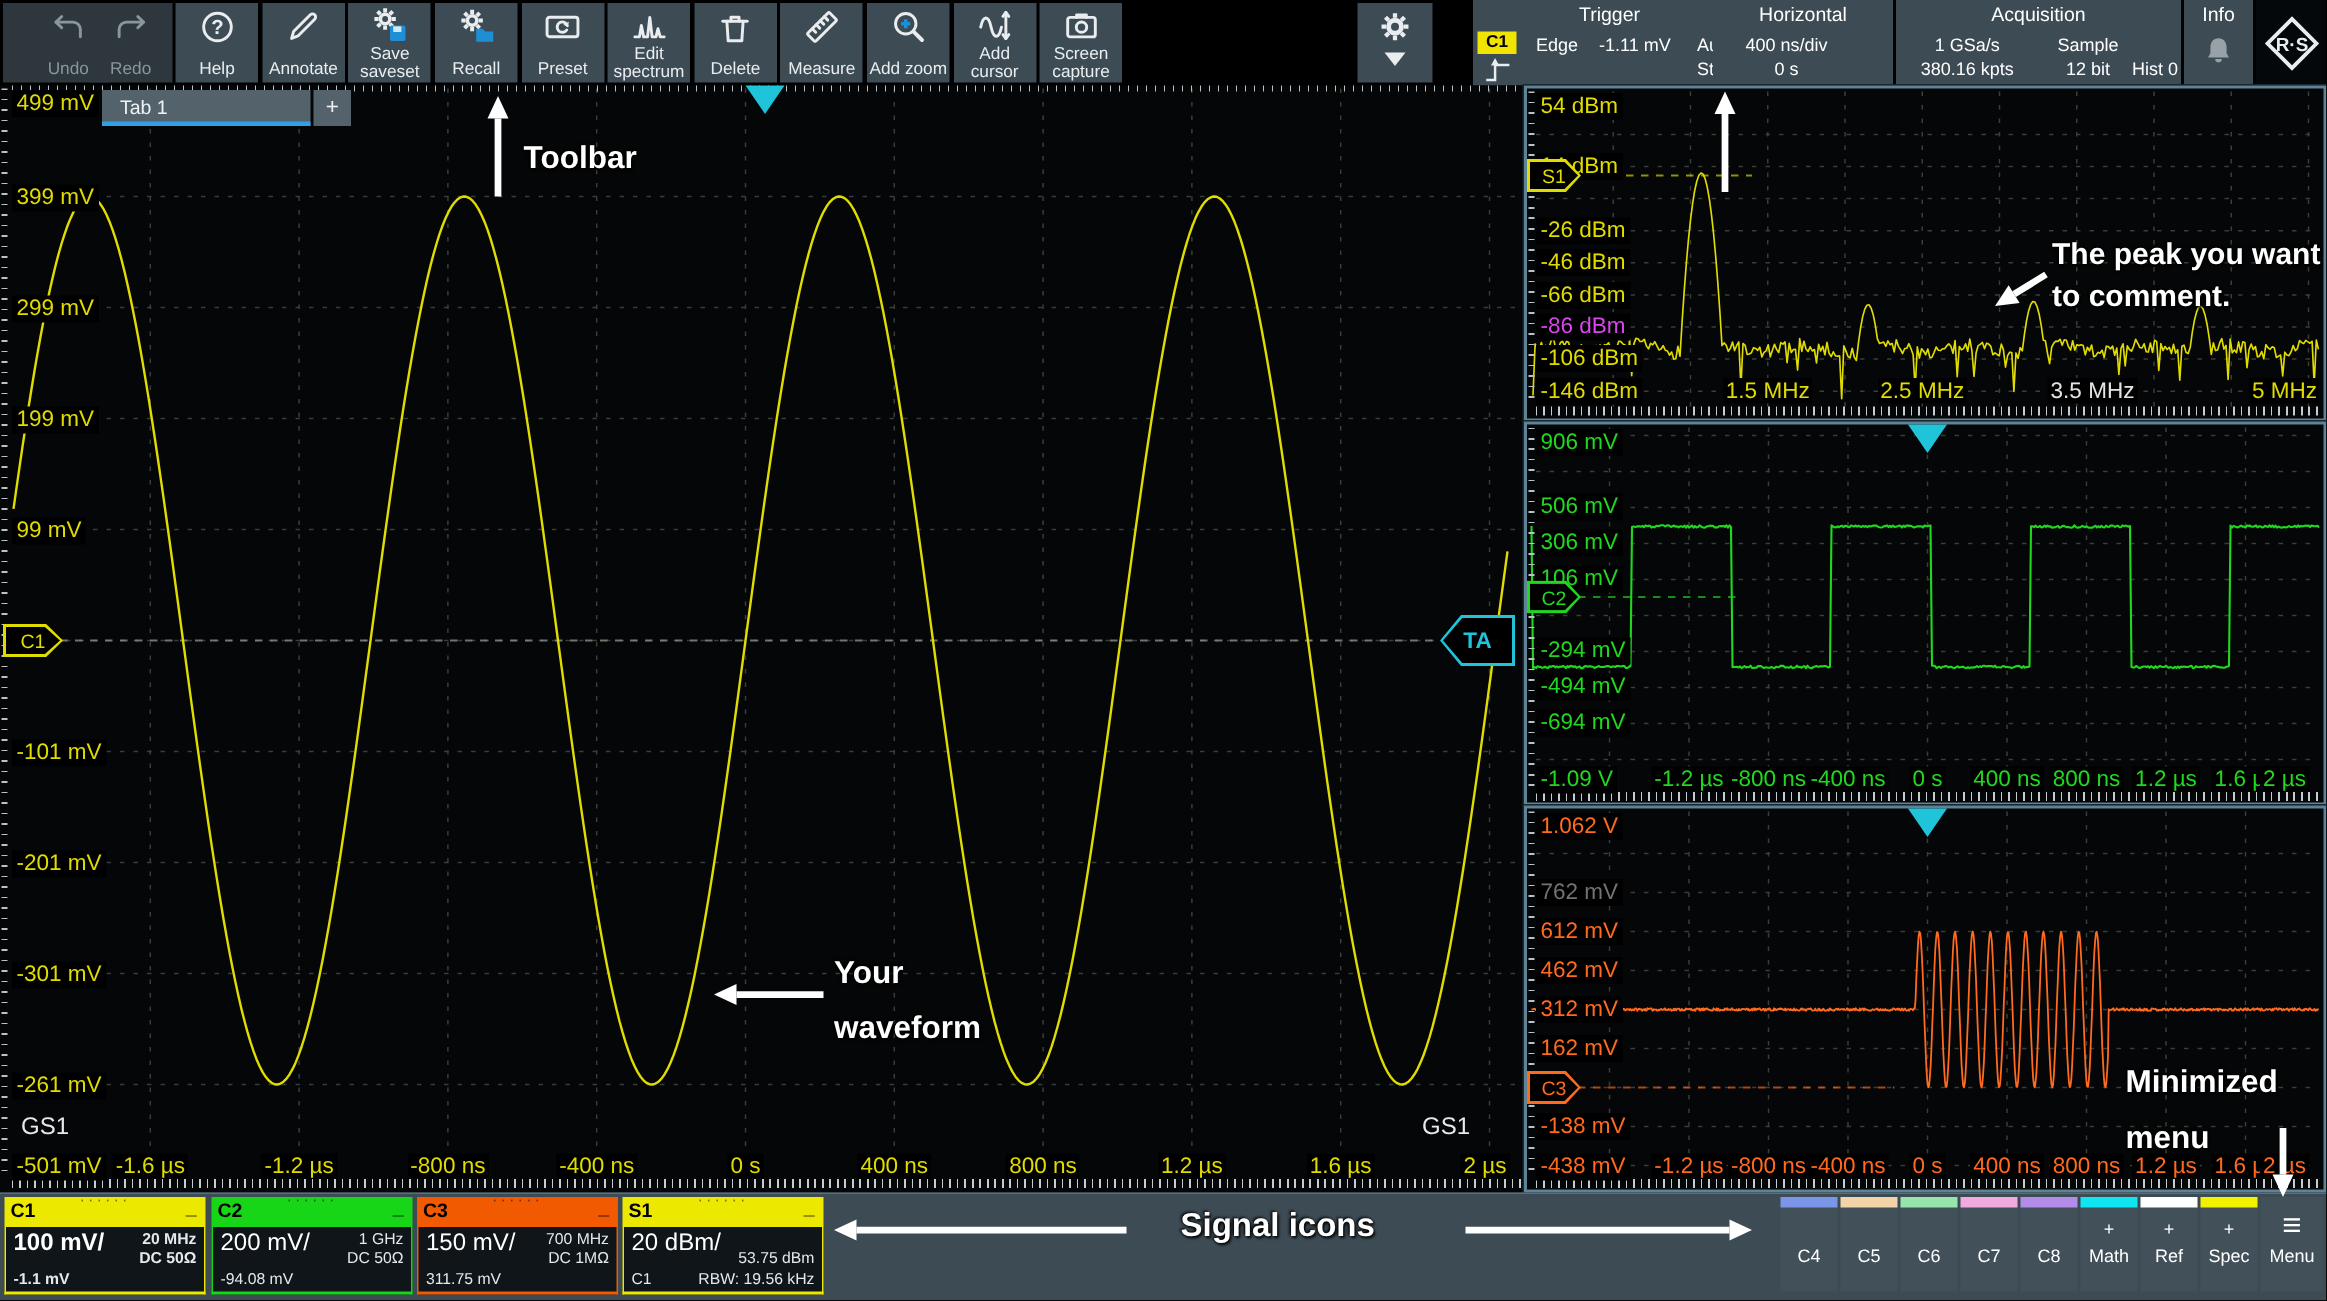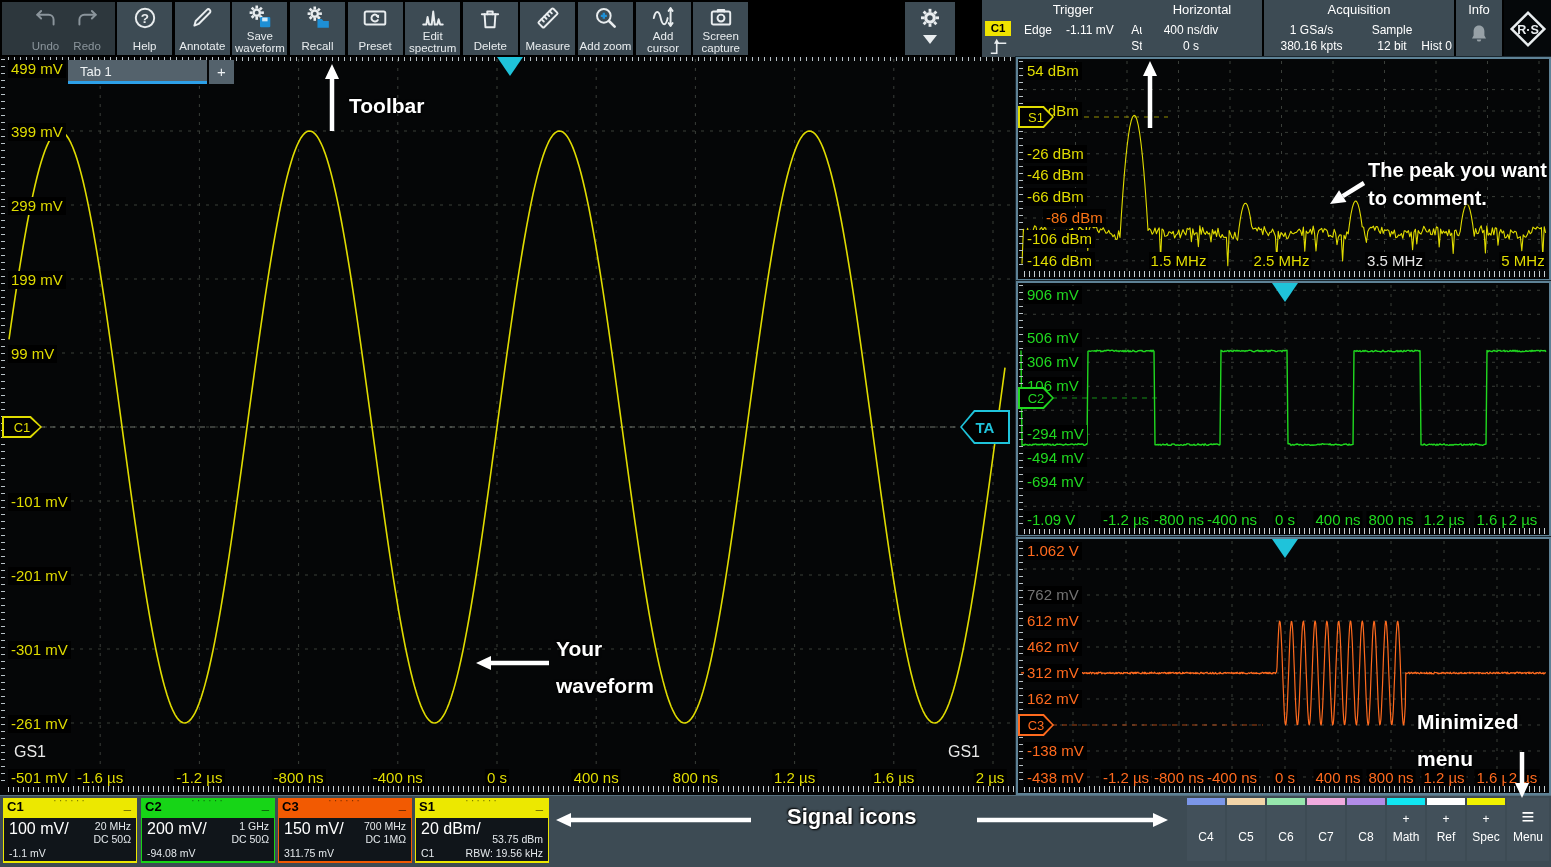--- a/index.html
+++ b/index.html
@@ -128,21 +128,21 @@
               <line x1="6.17157287525381" y1="10.82842712474619" x2="4.333095244168787" y2="12.666904755831213" stroke="currentColor" stroke-width="2.4"></line>
               <line x1="5" y1="8" x2="2.4000000000000004" y2="8" stroke="currentColor" stroke-width="2.4"></line>
               <line x1="6.171572875253809" y1="5.17157287525381" x2="4.333095244168786" y2="3.3330952441687867" stroke="currentColor" stroke-width="2.4"></line>
               <line x1="9" y1="4" x2="8.999999999999998" y2="1.4000000000000004" stroke="currentColor" stroke-width="2.4"></line>
               <line x1="11.82842712474619" y1="5.171572875253809" x2="13.666904755831212" y2="3.3330952441687858" stroke="currentColor" stroke-width="2.4"></line>
               <circle cx="9" cy="8" r="1.8" fill="#3d4b54" stroke="none"></circle>
               <rect x="12" y="12" width="9.5" height="9.5" rx="1" fill="#1e8fd5"></rect>
               <rect x="14" y="12.5" width="5" height="3.5" fill="#cfe8f7"></rect>
             </svg>
           </div>
-          <div class="tlabel">Save waveform</div>
+          <div class="tlabel">Save saveset</div>
         </div>
         <div class="tbtn" style="left: 290px;">
           <div class="ticon">
             <svg width="26" height="26" viewBox="0 0 24 24">
               <circle cx="9" cy="8" r="4" fill="currentColor" stroke="none"></circle>
               <line x1="13" y1="8" x2="15.6" y2="8" stroke="currentColor" stroke-width="2.4"></line>
               <line x1="11.82842712474619" y1="10.82842712474619" x2="13.666904755831213" y2="12.666904755831213" stroke="currentColor" stroke-width="2.4"></line>
               <line x1="9" y1="12" x2="9" y2="14.6" stroke="currentColor" stroke-width="2.4"></line>
               <line x1="6.17157287525381" y1="10.82842712474619" x2="4.333095244168787" y2="12.666904755831213" stroke="currentColor" stroke-width="2.4"></line>
               <line x1="5" y1="8" x2="2.4000000000000004" y2="8" stroke="currentColor" stroke-width="2.4"></line>
@@ -390,21 +390,21 @@
         <line x1="36" y1="58" x2="150" y2="58" stroke="#e0dc00" stroke-width="1.2" stroke-dasharray="5 5" opacity="0.65"></line>
         <path d="M4.0 204.7 L5.4 170.3 L6.8 172.9 L8.2 174.3 L9.6 169.4 L11.0 174.7 L12.4 171.2 L13.8 172.6 L15.2 171.0 L16.6 166.8 L18.0 167.9 L19.4 175.1 L20.8 173.9 L22.2 169.6 L23.6 168.4 L25.0 171.5 L26.4 168.5 L27.8 169.3 L29.2 178.1 L30.6 175.4 L32.0 178.9 L33.4 172.0 L34.8 175.6 L36.2 170.8 L37.6 173.5 L39.0 176.8 L40.4 179.1 L41.8 177.3 L43.2 174.3 L44.6 179.9 L46.0 171.4 L47.4 172.1 L48.8 171.0 L50.2 174.5 L51.6 170.8 L53.0 171.0 L54.4 169.5 L55.8 173.2 L57.2 178.1 L58.6 174.6 L60.0 172.2 L61.4 167.8 L62.8 169.0 L64.2 170.5 L65.6 171.1 L67.0 185.1 L68.4 167.1 L69.8 191.4 L71.2 170.4 L72.6 166.6 L74.0 166.8 L75.4 168.7 L76.8 168.6 L78.2 167.2 L79.6 171.6 L81.0 173.6 L82.4 169.9 L83.8 170.9 L85.2 168.8 L86.6 171.6 L88.0 174.3 L89.4 173.7 L90.8 171.4 L92.2 174.5 L93.6 175.0 L95.0 177.8 L96.4 175.7 L97.8 180.4 L99.2 180.2 L100.6 171.9 L102.0 178.5 L103.4 155.6 L104.8 135.1 L106.2 116.9 L107.6 101.1 L109.0 87.7 L110.4 76.7 L111.8 68.0 L113.2 61.8 L114.6 57.8 L116.0 56.3 L117.4 57.1 L118.8 60.3 L120.2 65.9 L121.6 73.9 L123.0 84.2 L124.4 96.9 L125.8 111.9 L127.2 129.4 L128.6 149.2 L130.0 171.4 L131.4 169.6 L132.8 171.2 L134.2 175.2 L135.6 173.2 L137.0 169.0 L138.4 174.7 L139.8 171.3 L141.2 168.9 L142.6 199.1 L144.0 170.0 L145.4 171.2 L146.8 177.3 L148.2 177.0 L149.6 176.2 L151.0 172.8 L152.4 173.3 L153.8 174.6 L155.2 172.4 L156.6 179.0 L158.0 175.9 L159.4 174.9 L160.8 170.9 L162.2 178.9 L163.6 174.5 L165.0 170.6 L166.4 173.9 L167.8 176.0 L169.2 169.4 L170.6 170.4 L172.0 168.9 L173.4 182.8 L174.8 169.9 L176.2 176.0 L177.6 174.0 L179.0 173.9 L180.4 187.7 L181.8 166.7 L183.2 175.3 L184.6 168.5 L186.0 173.6 L187.4 175.3 L188.8 172.2 L190.2 175.0 L191.6 174.0 L193.0 182.9 L194.4 170.5 L195.8 175.0 L197.2 171.9 L198.6 177.5 L200.0 169.2 L201.4 176.6 L202.8 178.7 L204.2 175.5 L205.6 178.3 L207.0 178.4 L208.4 178.3 L209.8 206.8 L211.2 171.5 L212.6 174.9 L214.0 178.7 L215.4 179.5 L216.8 173.2 L218.2 179.2 L219.6 181.3 L221.0 169.2 L222.4 159.5 L223.8 152.1 L225.2 147.1 L226.6 144.5 L228.0 144.2 L229.4 146.3 L230.8 150.8 L232.2 157.7 L233.6 166.9 L235.0 170.0 L236.4 169.5 L237.8 169.1 L239.2 171.9 L240.6 168.3 L242.0 170.8 L243.4 169.9 L244.8 175.6 L246.2 167.5 L247.6 171.9 L249.0 174.0 L250.4 176.7 L251.8 173.3 L253.2 173.2 L254.6 170.1 L256.0 173.5 L257.4 177.3 L258.8 200.3 L260.2 172.2 L261.6 179.7 L263.0 173.6 L264.4 175.0 L265.8 177.5 L267.2 173.7 L268.6 179.4 L270.0 179.2 L271.4 175.9 L272.8 172.3 L274.2 174.5 L275.6 174.7 L277.0 173.6 L278.4 173.5 L279.8 171.6 L281.2 170.2 L282.6 171.8 L284.0 176.5 L285.4 168.1 L286.8 192.1 L288.2 172.0 L289.6 174.2 L291.0 173.4 L292.4 170.2 L293.8 175.2 L295.2 167.1 L296.6 174.7 L298.0 192.0 L299.4 176.2 L300.8 171.4 L302.2 170.6 L303.6 169.3 L305.0 173.4 L306.4 169.8 L307.8 170.4 L309.2 171.9 L310.6 177.5 L312.0 176.3 L313.4 177.3 L314.8 178.2 L316.2 170.4 L317.6 174.1 L319.0 185.7 L320.4 178.1 L321.8 175.8 L323.2 176.0 L324.6 201.9 L326.0 176.3 L327.4 179.9 L328.8 172.8 L330.2 174.9 L331.6 164.1 L333.0 155.0 L334.4 148.3 L335.8 144.0 L337.2 142.0 L338.6 142.4 L340.0 145.2 L341.4 150.3 L342.8 157.9 L344.2 167.8 L345.6 168.2 L347.0 176.5 L348.4 183.4 L349.8 172.4 L351.2 169.7 L352.6 168.4 L354.0 168.6 L355.4 167.2 L356.8 171.2 L358.2 167.5 L359.6 167.8 L361.0 172.1 L362.4 174.4 L363.8 168.2 L365.2 174.4 L366.6 170.8 L368.0 171.4 L369.4 170.8 L370.8 171.4 L372.2 177.6 L373.6 172.5 L375.0 174.9 L376.4 171.0 L377.8 178.8 L379.2 178.1 L380.6 175.9 L382.0 176.5 L383.4 174.5 L384.8 179.3 L386.2 171.8 L387.6 172.1 L389.0 173.6 L390.4 171.7 L391.8 177.8 L393.2 173.0 L394.6 190.6 L396.0 173.3 L397.4 170.2 L398.8 185.0 L400.2 171.6 L401.6 174.0 L403.0 175.1 L404.4 171.9 L405.8 167.2 L407.2 169.9 L408.6 172.7 L410.0 173.0 L411.4 170.2 L412.8 175.5 L414.2 175.7 L415.6 169.7 L417.0 175.9 L418.4 167.8 L419.8 168.8 L421.2 188.0 L422.6 170.1 L424.0 174.7 L425.4 172.0 L426.8 174.0 L428.2 172.5 L429.6 176.7 L431.0 170.6 L432.4 176.4 L433.8 174.2 L435.2 194.5 L436.6 171.8 L438.0 171.1 L439.4 176.0 L440.8 176.7 L442.2 172.3 L443.6 162.1 L445.0 154.3 L446.4 148.9 L447.8 145.8 L449.2 145.1 L450.6 146.8 L452.0 150.9 L453.4 157.3 L454.8 166.2 L456.2 177.3 L457.6 169.6 L459.0 174.7 L460.4 174.3 L461.8 169.6 L463.2 166.8 L464.6 173.7 L466.0 171.3 L467.4 193.9 L468.8 167.0 L470.2 176.2 L471.6 174.3 L473.0 176.1 L474.4 168.9 L475.8 175.8 L477.2 168.9 L478.6 169.3 L480.0 186.1 L481.4 174.0 L482.8 170.4 L484.2 174.1 L485.6 172.0 L487.0 179.0 L488.4 178.3 L489.8 175.4 L491.2 180.2 L492.6 170.8 L494.0 172.8 L495.4 173.9 L496.8 172.2 L498.2 172.9 L499.6 179.3 L501.0 178.5 L502.4 177.7 L503.8 191.6 L505.2 175.8 L506.6 177.7 L508.0 178.1 L509.4 175.6 L510.8 171.4 L512.2 174.8 L513.6 173.4 L515.0 168.1 L516.4 169.3 L517.8 170.1 L519.2 167.9 L520.6 168.9 L522.0 169.8 L523.4 168.5 L524.8 197.3 L526.2 167.7 L527.6 173.8 " fill="none" stroke="#e0dc00" stroke-width="1.1" stroke-linejoin="round"></path>
       </svg>
       <div class="vruler" style="left: 1px; top: 2px; height: 210px;"></div>
       <div class="strip" style="left: 6px; right: 2px; top: 212px;"></div>
       <div class="ylab" style="left: 6px; top: 3px; color: rgb(224, 220, 0);">54 dBm</div>
       <div class="ylab" style="left: 6px; top: 43px; color: rgb(224, 220, 0);">14 dBm</div>
       <div class="ylab" style="left: 6px; top: 85.8px; color: rgb(224, 220, 0); text-align: center;">-26 dBm</div>
       <div class="ylab" style="left: 6px; top: 107.2px; color: rgb(224, 220, 0);">-46 dBm</div>
       <div class="ylab" style="left: 6px; top: 128.6px; color: rgb(224, 220, 0);">-66 dBm</div>
-      <div class="ylab" style="left: 6px; top: 150px; color: #f97316; margin-left: 19px;">-86 dBm</div>
+      <div class="ylab" style="left: 6px; top: 150px; color: #d946ef;">-86 dBm</div>
       <div class="ylab" style="left: 6px; top: 171.4px; color: rgb(224, 220, 0);">-106 dBm</div>
       <div class="ylab" style="left: 6px; top: 193px; color: rgb(224, 220, 0);">-146 dBm</div>
       <div class="xlab" style="left: 160.5px; top: 193px; color: rgb(224, 220, 0);">1.5 MHz</div>
       <div class="xlab" style="left: 263.5px; top: 193px; color: rgb(224, 220, 0);">2.5 MHz</div>
       <div class="xlab" style="left: 377px; top: 193px; color: #e5e5e5;">3.5 MHz</div>
       <div class="xlab" style="left: 505px; top: 193px; color: rgb(224, 220, 0);">5 MHz</div>
       <div class="tagO clipR" style="left: 0px; top: 47px; width: 36px; height: 22px; background: rgb(224, 220, 0);">
         <div class="tagI clipR" style="color: rgb(224, 220, 0); font-size: 13px;">S1</div>
       </div>
     </div>
@@ -504,21 +504,21 @@
       </div>
     </div>
 
   <div id="bottombar">
       <div class="sig" style="left: 3px;">
         <div class="sighead" style="background: rgb(236, 232, 0);">
           <div class="sid">C1</div>
           <div class="dots">······</div>
           <div class="mini">_</div>
         </div>
-        <div class="sigbody" style="border-left: 1px solid rgb(236, 232, 0); border-right: 1px solid rgb(236, 232, 0); border-bottom: 2px solid rgb(236, 232, 0);">
+        <div class="sigbody" style="border-left: 1px solid rgb(236, 232, 0); border-right: 1px solid rgb(236, 232, 0); border-bottom: 2px solid rgb(236, 232, 0); font-weight: bold;">
           <div class="sigscale">100 mV/</div>
           <div class="siginfo">20 MHz
 DC 50Ω</div>
           <div class="sigbl">-1.1 mV</div>
         </div>
       </div>
       <div class="sig" style="left: 141px;">
         <div class="sighead" style="background: rgb(23, 213, 23);">
           <div class="sid">C2</div>
           <div class="dots">······</div>

